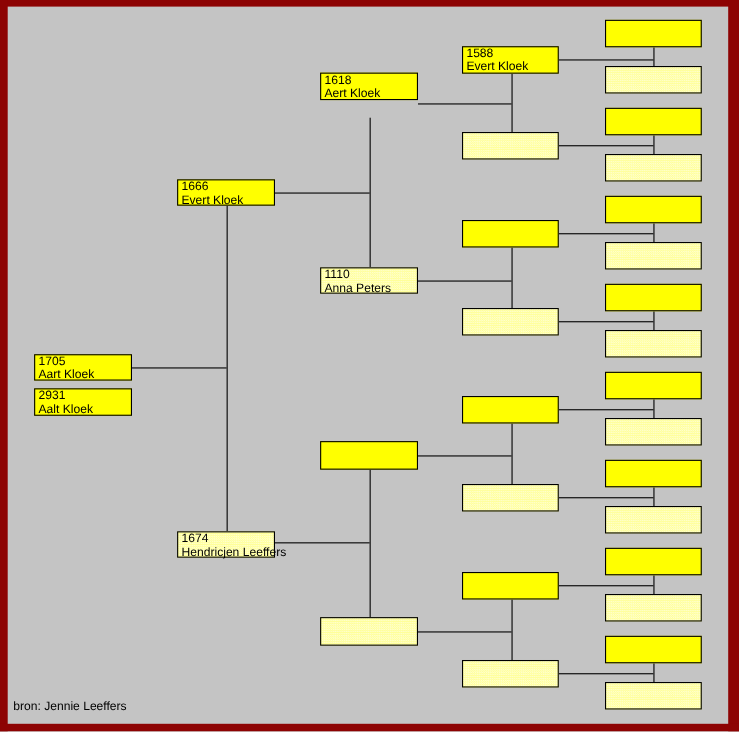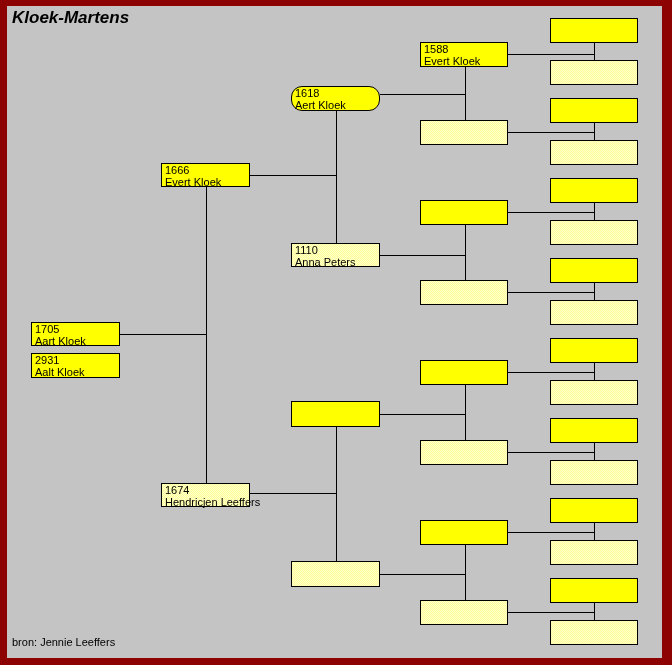--- a/index.html
+++ b/index.html
@@ -43,21 +43,20 @@
 </style>
 </head>
 <body>
 
 <div class="canvas">
   <div class="frame frame-top"></div>
   <div class="frame frame-left"></div>
   <div class="frame frame-right"></div>
   <div class="frame frame-bottom"></div>
 
-  <div class="title">Kloek-Martens</div>
 
   <div id="tree-layer">
       <div class="cline" style="left: 120px; top: 334px; width: 86px; height: 1px;"></div>
       <div class="cline" style="left: 250px; top: 175px; width: 86px; height: 1px;"></div>
       <div class="cline" style="left: 250px; top: 493px; width: 86px; height: 1px;"></div>
       <div class="cline" style="left: 380px; top: 94px; width: 85px; height: 1px;"></div>
       <div class="cline" style="left: 380px; top: 255px; width: 85px; height: 1px;"></div>
       <div class="cline" style="left: 380px; top: 414px; width: 85px; height: 1px;"></div>
       <div class="cline" style="left: 380px; top: 574px; width: 85px; height: 1px;"></div>
       <div class="cline" style="left: 508px; top: 54px; width: 86px; height: 1px;"></div>
@@ -92,21 +91,21 @@
         <div class="nm">Aalt Kloek</div>
       </div>
       <div class="pbox bright" style="left: 161px; top: 163px; width: 89px; height: 24px;">
         <div class="yr">1666</div>
         <div class="nm">Evert Kloek</div>
       </div>
       <div class="pbox pale" style="left: 161px; top: 483px; width: 89px; height: 24px;">
         <div class="yr">1674</div>
         <div class="nm">Hendricjen Leeffers</div>
       </div>
-      <div class="pbox bright" style="left: 291px; top: 86px; width: 89px; height: 25px; border-radius: 11px;">
+      <div class="pbox bright" style="left: 291px; top: 66px; width: 89px; height: 25px;">
         <div class="yr">1618</div>
         <div class="nm">Aert Kloek</div>
       </div>
       <div class="pbox pale" style="left: 291px; top: 243px; width: 89px; height: 24px;">
         <div class="yr">1110</div>
         <div class="nm">Anna Peters</div>
       </div>
       <div class="pbox bright" style="left: 291px; top: 401px; width: 89px; height: 26px;"></div>
       <div class="pbox pale" style="left: 291px; top: 561px; width: 89px; height: 26px;"></div>
       <div class="pbox bright" style="left: 420px; top: 42px; width: 88px; height: 25px;">

